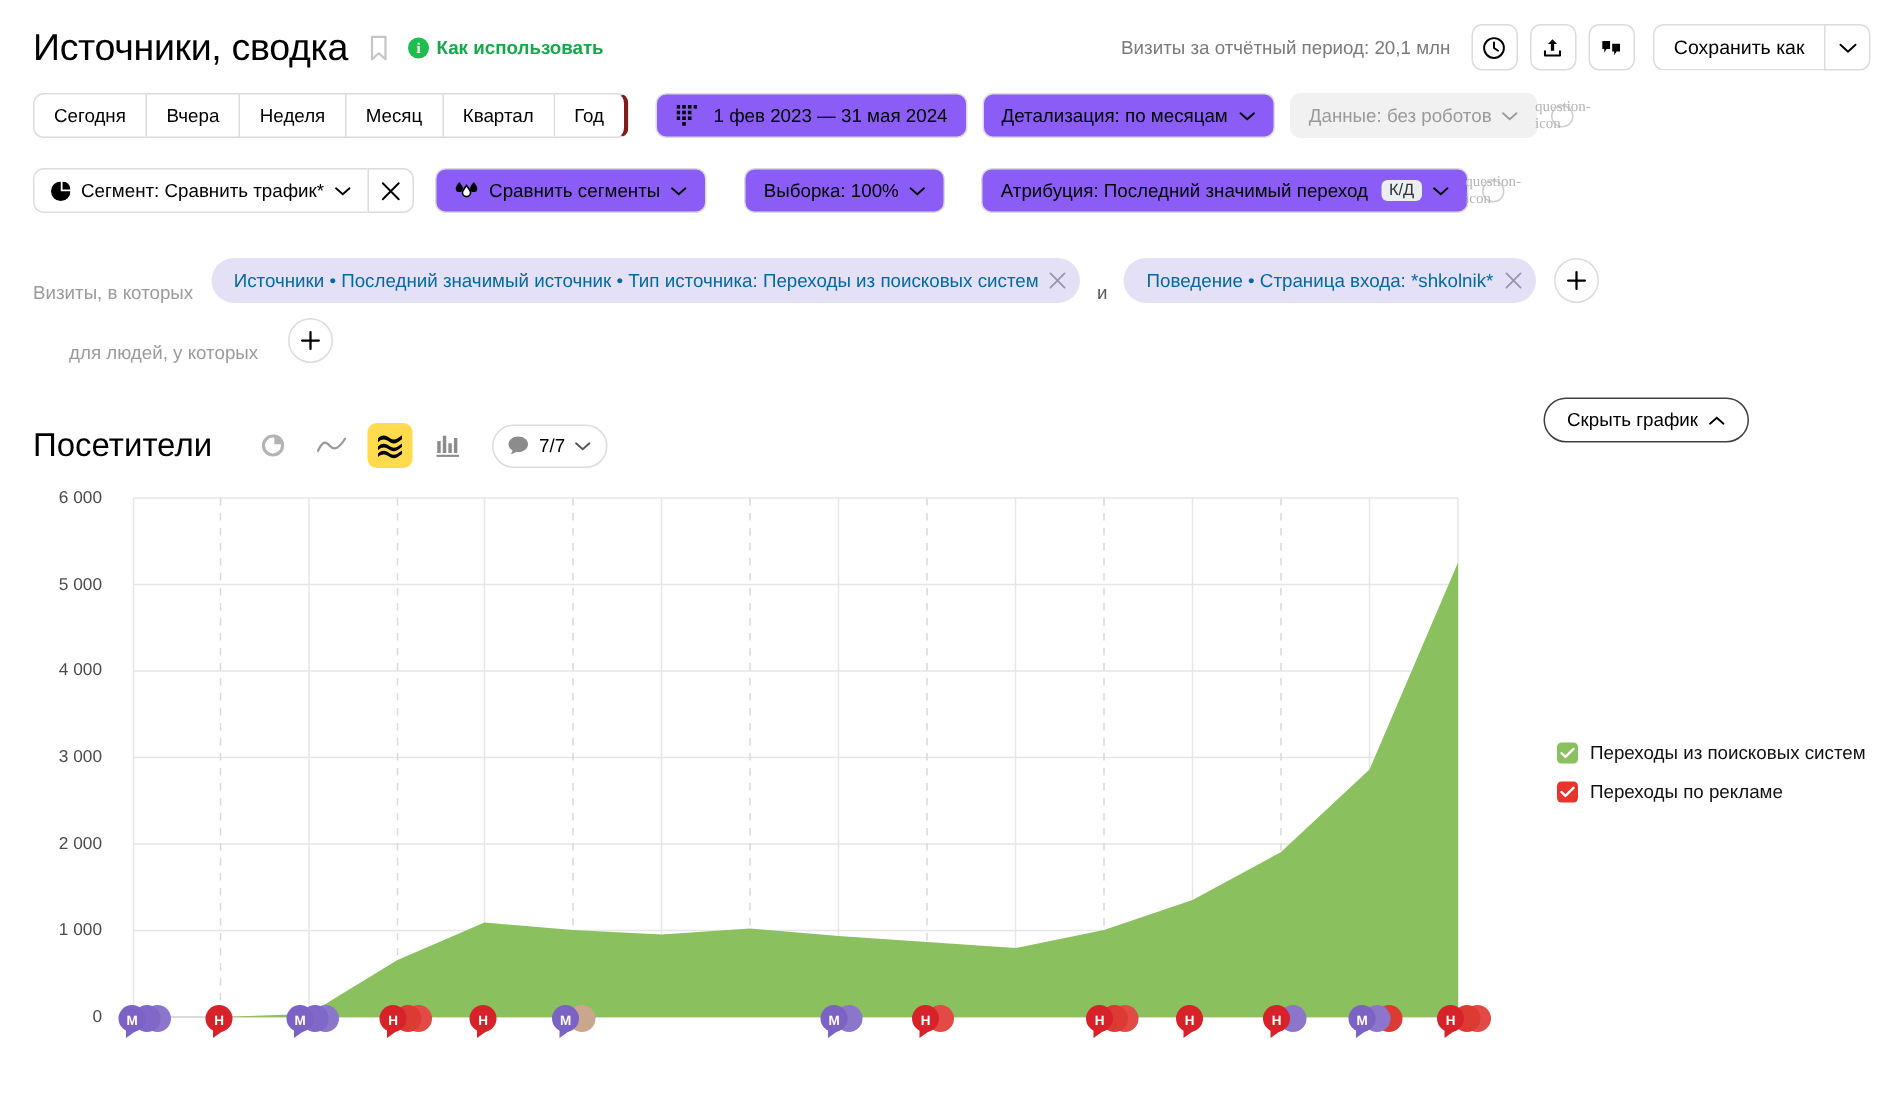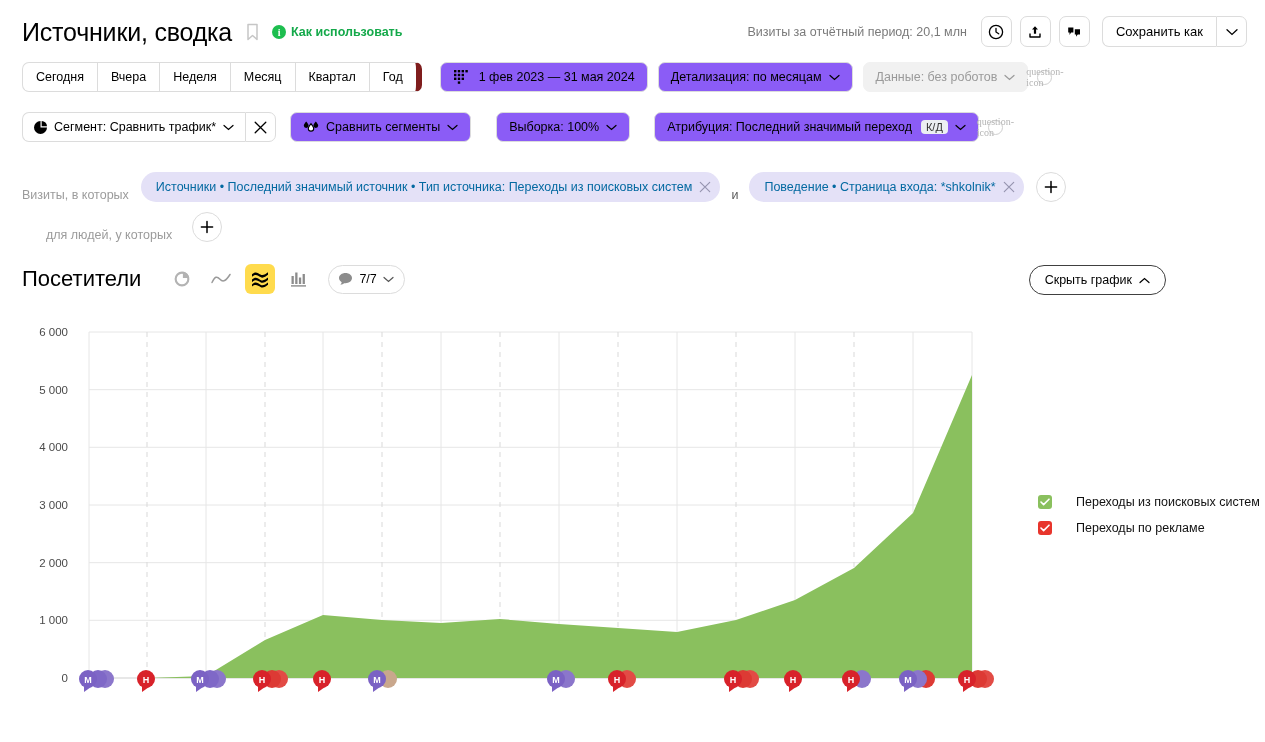--- a/index.html
+++ b/index.html
@@ -34,21 +34,21 @@
               background: #fff; padding: 0 13px; font-size: 13px; display: flex; align-items: center; cursor: pointer; }
   .save-arrow { width: 31px; height: 31px; border: 1px solid #dcdcdc; border-radius: 0 7px 7px 0; background: #fff;
                 display: flex; align-items: center; justify-content: center; cursor: pointer; }
 
   
   .period-row { position: absolute; left: 22px; top: 62px; display: flex; align-items: center; }
   .seg-group { display: flex; }
   .seg-btn { height: 30px; border: 1px solid #dcdcdc; border-right: none; background: #fff;
              padding: 0 13px; font-size: 12.5px; display: flex; align-items: center; cursor: pointer; color: #000; }
   .seg-btn:first-child { border-radius: 7px 0 0 7px; }
-  .seg-btn:last-child { border-right: 6px solid #7f1d1d; border-radius: 0 7px 7px 0; }
+  .seg-btn:last-child { border-right: 3px solid #7f1d1d; border-radius: 0 7px 7px 0; }
   .pill-btn { height: 30px; border: 1px solid #dcdcdc; border-radius: 7px; background: #8b5cf6;
               padding: 0 12px; font-size: 12.5px; display: flex; align-items: center; gap: 7px;
               cursor: pointer; margin-left: 10px; white-space: nowrap; }
   .pill-btn.disabled { background: #f1f1f1; border-color: #f1f1f1; color: #9a9a9a; }
   .q-icon { width: 15px; height: 15px; border-radius: 50%; border: 1px solid #cfcfcf; color: #b5b5b5;
             font-size: 10px; display: flex; align-items: center; justify-content: center; margin-left: 9px;
             cursor: pointer; font-family: "Liberation Serif", serif; }
 
   
   .segment-row { position: absolute; left: 22px; top: 112px; display: flex; align-items: center; }
@@ -66,37 +66,37 @@
   .filter-label { font-size: 12.5px; color: #9b9b9b; margin-right: 12px; white-space: nowrap; }
   .chip { background: #e4e1f7; border-radius: 17px; height: 30px; display: flex; align-items: center;
           padding: 0 9px 0 15px; font-size: 12.5px; color: #0369a1; cursor: pointer; white-space: nowrap; }
   .chip-x { margin-left: 7px; opacity: .5; display: flex; align-items: center; cursor: pointer; }
   .chip-join { font-size: 12.5px; color: #5a5a5a; margin: 0 11px; }
   .add-btn { width: 30px; height: 30px; border-radius: 50%; border: 1px solid #dcdcdc; background: #fff;
              display: flex; align-items: center; justify-content: center; cursor: pointer; margin-left: 12px; }
   .filter-row2 { margin-top: 6px; padding-left: 24px; }
 
   
-  .chart-bar { position: absolute; left: 22px; top: 264px; display: flex; align-items: center; gap: 0; }
+  .chart-bar { position: absolute; left: 22px; top: 282px; display: flex; align-items: center; gap: 0; }
   .chart-title { font-size: 22px; font-weight: 400; margin-right: 26px; }
   .cbtn { width: 30px; height: 30px; border-radius: 6px; display: flex; align-items: center; justify-content: center;
           cursor: pointer; margin-right: 9px; background: transparent; border: none; }
   .cbtn.active { background: #ffdb4d; }
   .comments-btn { height: 29px; border: 1px solid #dcdcdc; border-radius: 15px; background: #fff;
                   padding: 0 10px 0 9px; display: flex; align-items: center; gap: 6px; font-size: 12.5px;
                   cursor: pointer; margin-left: 5px; }
   .hide-chart { position: absolute; right: 18px; top: 265px; height: 30px; border: 1px solid #404040;
                 border-radius: 16px; background: #fff; padding: 0 15px; display: flex; align-items: center;
                 gap: 7px; font-size: 12.5px; cursor: pointer; }
 
   
   .chart-wrap { position: absolute; left: 0; top: 310px; width: 1265px; height: 400px; }
   .ylabel { position: absolute; font-size: 11.5px; color: #4a4a4a; text-align: right; width: 54px; }
   .legend { position: absolute; left: 1038px; top: 495px; }
-  .legend-item { display: flex; align-items: center; gap: 24px; margin-bottom: 12px; cursor: pointer; }
+  .legend-item { display: flex; align-items: center; gap: 8px; margin-bottom: 12px; cursor: pointer; }
   .lg-box { width: 14px; height: 14px; border-radius: 3px; display: flex; align-items: center; justify-content: center; }
   .lg-label { font-size: 12.5px; color: #111; white-space: nowrap; }
   svg { display: block; }
 </style>
 </head>
 <body>
 
 <div class="page">
 
   <div class="hdr">

